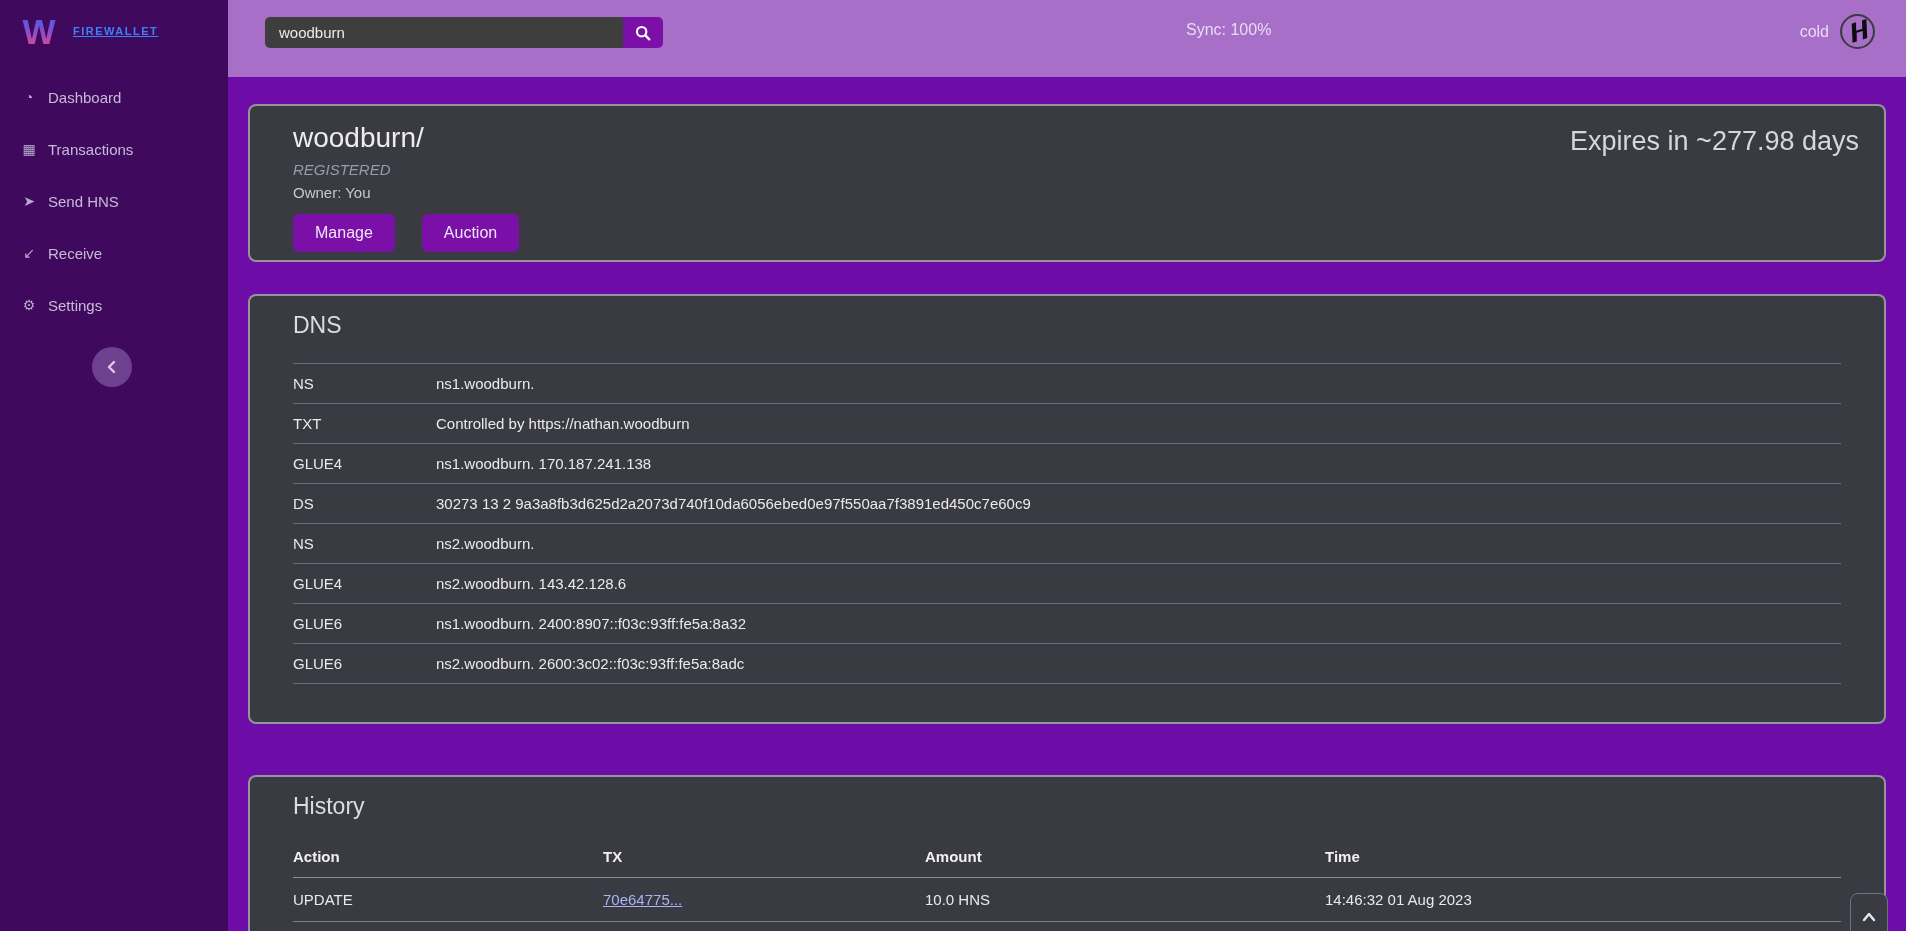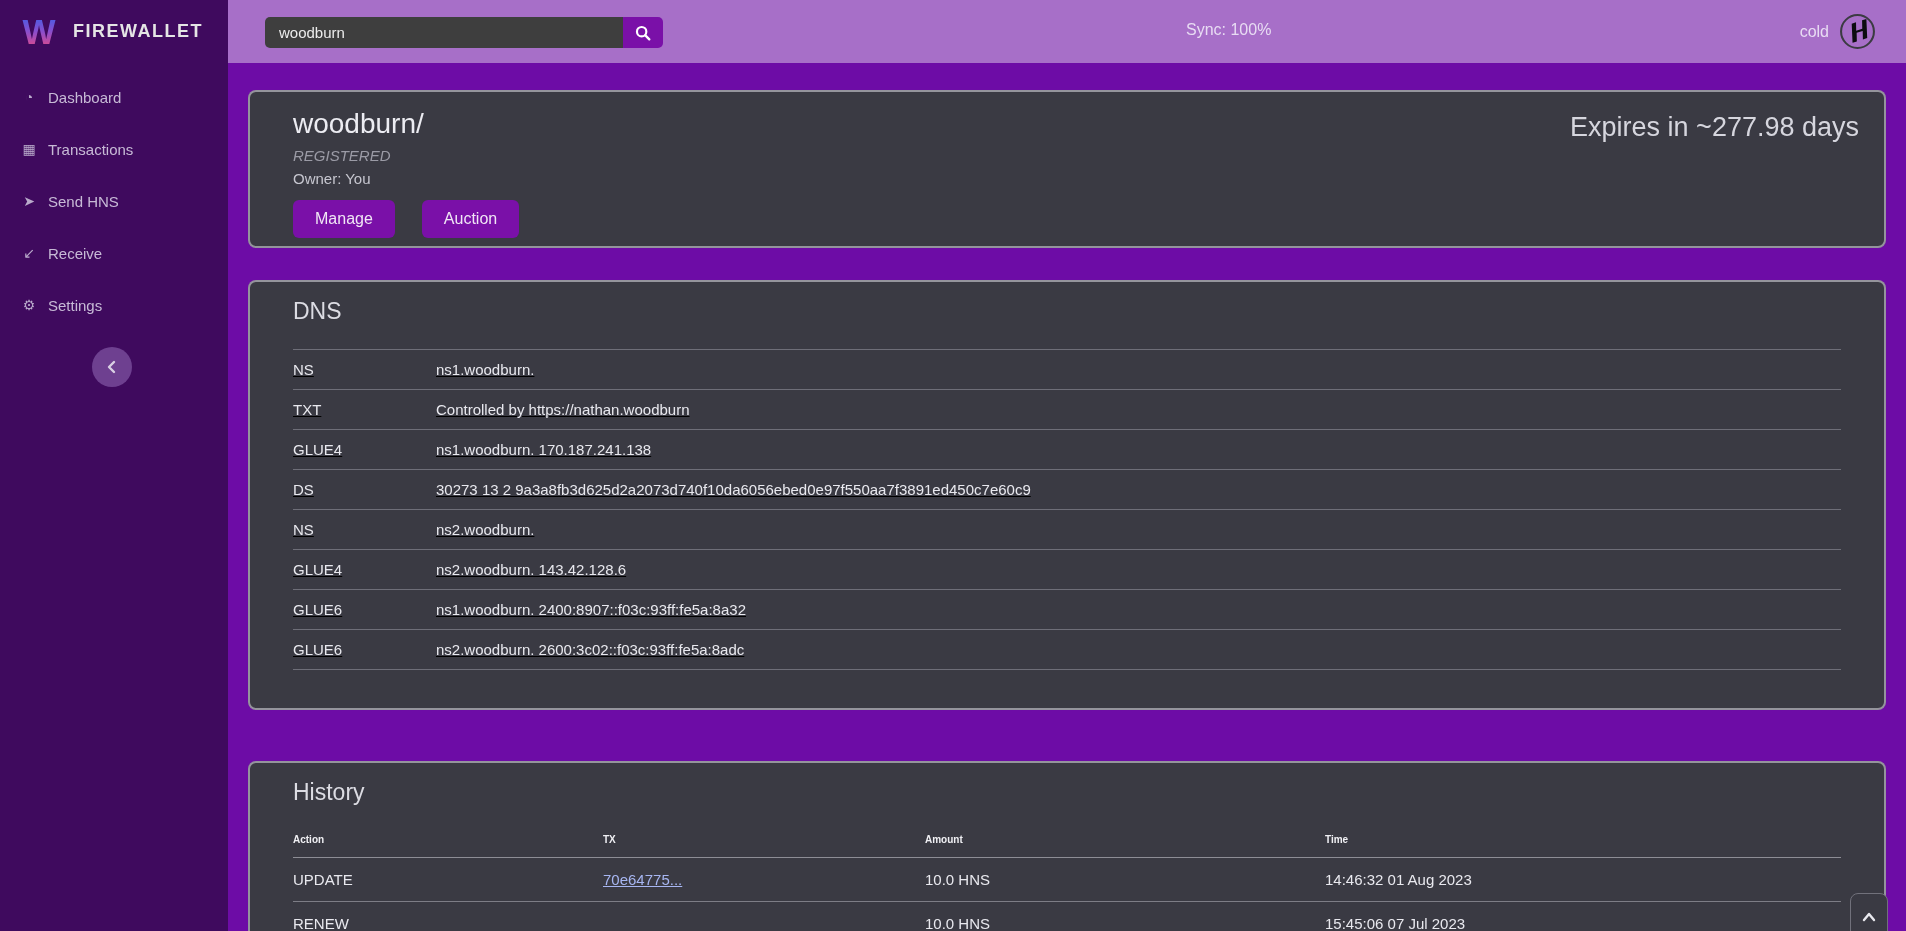--- a/index.html
+++ b/index.html
@@ -9,35 +9,35 @@
     background:#6d0ca6;
     display:flex;
   }
   
   .sidebar {
     width:228px; flex-shrink:0; height:100%;
     background:#3f0a5e; position:relative;
   }
   .brand { display:flex; align-items:center; gap:13px; padding:10px 0 0 18px; }
   .brand-logo { width:42px; height:42px; display:block; }
-  .brand-name { color:#e5e5e5; font-weight:bold; font-size:18px; letter-spacing:1.5px; }
+  .brand-name { color:#3b82f6; font-weight:bold; font-size:11px; letter-spacing:1.5px;text-decoration:underline; }
   .nav { margin-top:19px; }
   .nav-item {
     height:52px; display:flex; align-items:center; gap:10px;
     padding:0 20px; color:#c7bad6; font-size:15px; cursor:pointer;
   }
   .nav-icon { width:18px; text-align:center; font-size:14px; color:#b9aacb; }
   .collapse-btn {
     position:absolute; left:92px; top:347px; width:40px; height:40px;
     border-radius:50%; background:#6e4090; border:none; cursor:pointer;
     display:flex; align-items:center; justify-content:center;
   }
   
   .main { flex:1; position:relative; }
-  .topbar { height:63px; background:#a76fc8; position:relative; }
+  .topbar { height:77px; background:#a76fc8; position:relative; }
   .search-group { position:absolute; left:37px; top:17px; display:flex; height:31px; }
   .search-input {
     width:358px; height:31px; background:#3e3e3e; border:none; outline:none;
     border-radius:5px 0 0 5px; color:#ececec; padding:0 14px; font-size:15px;
     font-family:"Liberation Sans", sans-serif;
   }
   .search-btn {
     width:40px; height:31px; background:#7a10a8; border:none; cursor:pointer;
     border-radius:0 5px 5px 0; display:flex; align-items:center; justify-content:center;
   }
@@ -56,31 +56,31 @@
   .domain-owner { color:#c6c6cf; font-size:15px; margin-top:6px; }
   .domain-actions { margin-top:13px; display:flex; gap:27px; }
   .btn-purple {
     background:#7a10a8; color:#f0e6f5; border:none; border-radius:6px;
     padding:10px 22px; font-size:16px; cursor:pointer;
     font-family:"Liberation Sans", sans-serif;
   }
   .expires { position:absolute; right:25px; top:20px; color:#d6d6de; font-size:27px; }
   .dns-card { margin-top:32px; height:430px; }
   .section-title { color:#dcdce3; font-size:23px; font-weight:normal; }
-  .dns-table { width:100%; border-collapse:collapse; margin-top:24px;text-decoration:underline; }
+  .dns-table { width:100%; border-collapse:collapse; margin-top:24px; }
   .dns-table td {
     padding:11px 0; font-size:15px; color:#e9e9ef;
     border-top:1px solid #6e6e78;
   }
   .dns-table tr:last-child td { border-bottom:1px solid #6e6e78; }
   .dns-table td.rec-type { width:143px; }
   .history-card { margin-top:51px; height:400px; }
   .history-table { width:100%; border-collapse:collapse; margin-top:18px; }
   .history-table th {
-    text-align:left; font-size:10px; color:#f0f0f4; font-weight:bold;
+    text-align:left; font-size:15px; color:#f0f0f4; font-weight:bold;
     padding:10px 0 12px 0; border-bottom:1px solid #8d8d95;
   }
   .history-table td {
     padding:13px 0; font-size:15px; color:#e9e9ef;
     border-bottom:1px solid #7d7d86;
     margin-left:32px;
   }
   .tx-link { color:#a7b6f2; text-decoration:underline; cursor:pointer; }
   .scroll-top-btn {
     position:fixed; right:18px; top:893px; width:38px; height:56px;

